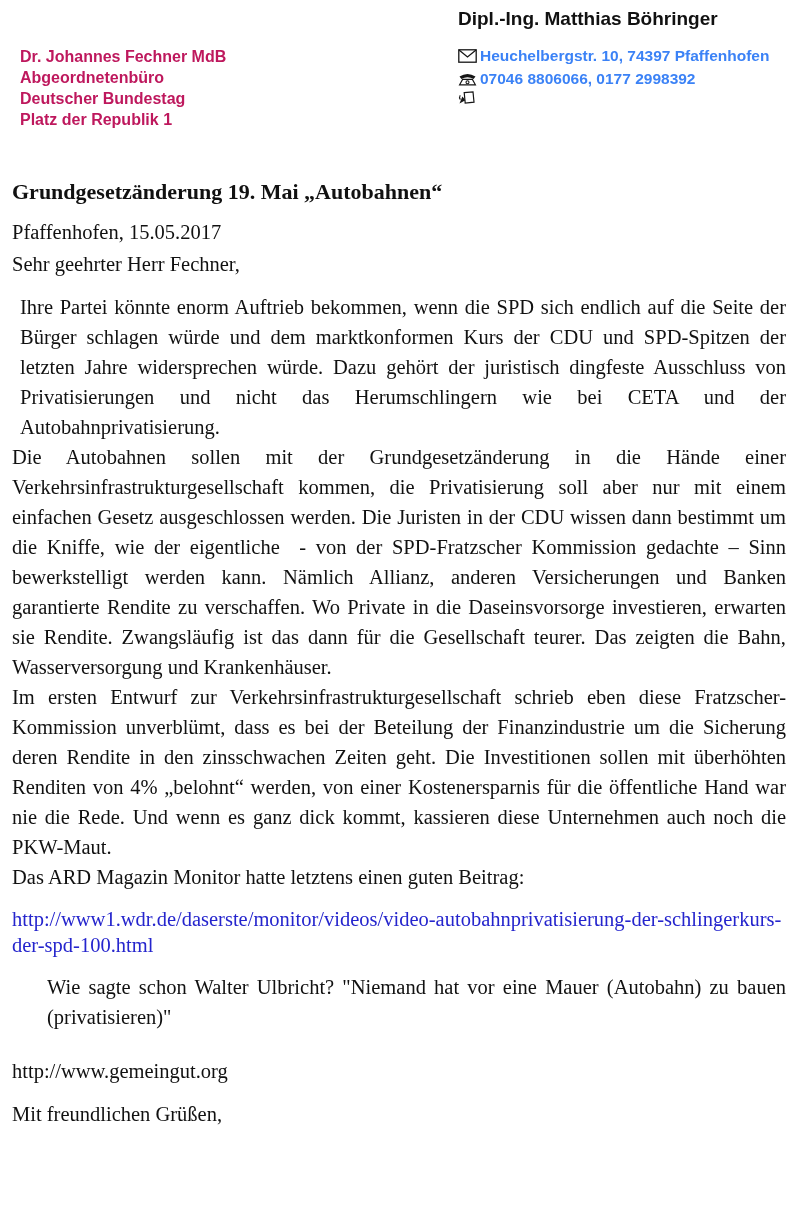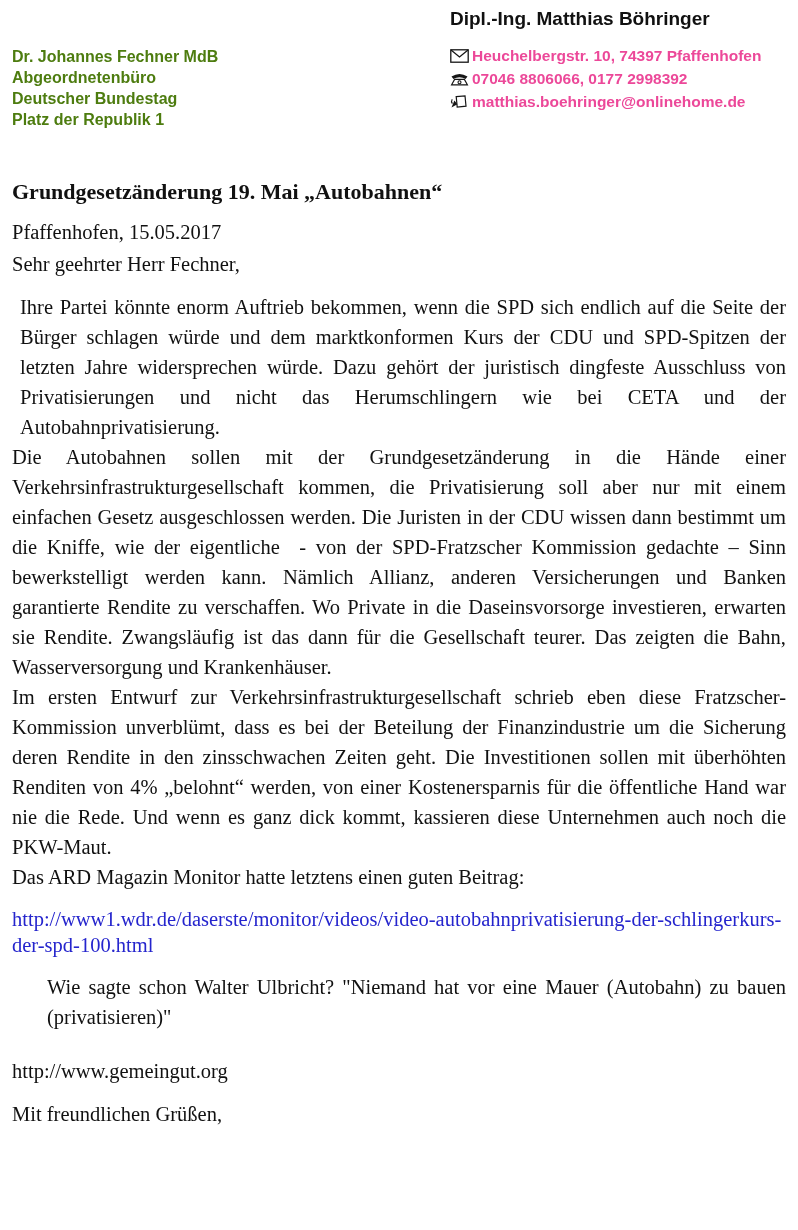--- a/index.html
+++ b/index.html
@@ -25,40 +25,41 @@
 
   
   .header { display: flex; }
   .recipient {
     width: 438px;
     margin-top: 40px;
     font-family: "Liberation Sans", "DejaVu Sans", sans-serif;
     font-weight: bold;
     font-size: 16px;
     line-height: 21px;
-    color: #4d7c0f;
+    color: #be185d;
+    margin-left: 8px;
   }
   .sender { flex: 1; }
   .sender-name {
     font-family: "Liberation Sans", "DejaVu Sans", sans-serif;
     font-weight: bold;
     font-size: 19px;
     line-height: 26px;
     color: #111111;
   }
   .contacts { margin-top: 12px; }
   .contact-row {
     display: flex;
     align-items: center;
     white-space: nowrap;
     font-family: "Liberation Sans", "DejaVu Sans", sans-serif;
     font-weight: bold;
     font-size: 15.5px;
     line-height: 23px;
-    color: #ec4899;
+    color: #3b82f6;
   }
   .contact-icon {
     display: inline-flex;
     width: 22px;
     flex: none;
     align-items: center;
   }
   .contact-icon svg { display: block; }
 
   
@@ -151,21 +152,20 @@
         </div>
 
         <div class="contact-row">
           <span class="contact-icon">
             <svg width="18" height="15" viewBox="0 0 18 15">
               <path d="M6.2 2.6 L15 1.8 L16 12.2 L7.2 13 Z" fill="none" stroke="#161616" stroke-width="1.2"></path>
               <path d="M1.5 13.4 L4.4 6.6 L7.4 10.2 Z" fill="#161616"></path>
               <path d="M2.2 5.2 Q0.8 7.4 2.4 9.6" fill="none" stroke="#161616" stroke-width="1.1"></path>
             </svg>
           </span>
-          <span>matthias.boehringer@onlinehome.de</span>
         </div>
 
       </div>
     </div>
   </div>
 
   <div class="subject serif">Grundgesetzänderung 19. Mai „Autobahnen“</div>
 
   <div class="dateline serif">Pfaffenhofen, 15.05.2017</div>
 

